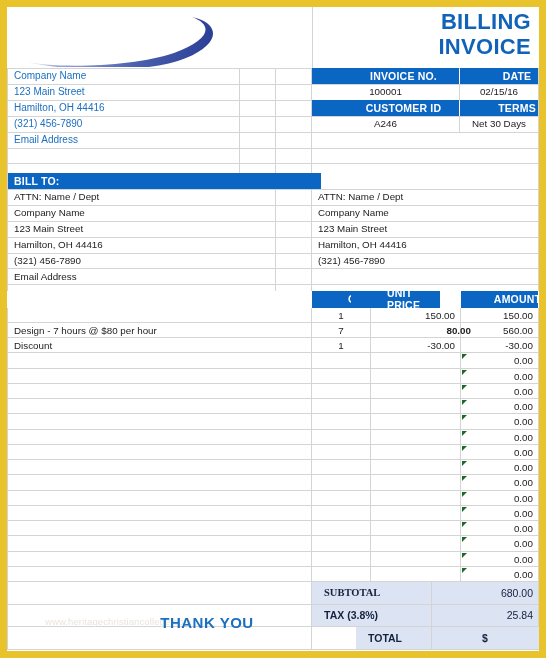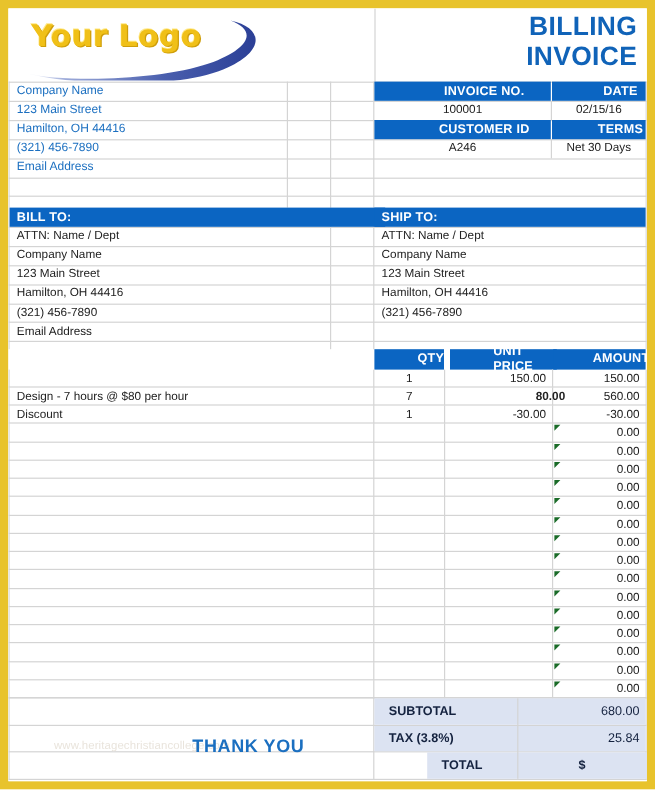--- a/index.html
+++ b/index.html
@@ -94,21 +94,20 @@
           <defs>
             <linearGradient id="sw" x1="0" y1="0" x2="1" y2="0">
               <stop offset="0%" stop-color="#ffffff"></stop>
               <stop offset="18%" stop-color="#9aa8d8"></stop>
               <stop offset="60%" stop-color="#4a5fae"></stop>
               <stop offset="100%" stop-color="#2b3f96"></stop>
             </linearGradient>
           </defs>
           <path d="M8,52 C40,60 120,58 160,44 C196,31 200,16 178,8 C206,14 208,34 172,49 C130,66 48,62 8,52 Z" fill="url(#sw)"></path>
         </svg>
-        <div class="logo-text">Your Logo</div>
       </div>
       <div class="hdr-div"></div>
       <div class="title-wrap">
         <div>BILLING</div>
         <div>INVOICE</div>
       </div>
     </div>
 
     <div class="band" style="height:105px;">
 
@@ -166,23 +165,20 @@
       <div class="gl hline abs" style="left:0;top:47.7px;width:532px;"></div>
       <div class="gl hline abs" style="left:0;top:63.6px;width:532px;"></div>
       <div class="gl hline abs" style="left:0;top:79.5px;width:532px;"></div>
       <div class="gl hline abs" style="left:0;top:95.4px;width:532px;"></div>
       <div class="gl hline abs" style="left:0;top:111.3px;width:532px;"></div>
 
       <div class="blue abs" style="left:1px;top:0;width:313px;height:15.9px;">
         <div class="bluecell lbl-l">BILL TO:</div>
       </div>
 
-      <div class="blue abs" style="left:305px;top:0;width:226px;height:15.9px;">
-        <div class="bluecell lbl-l">SHIP TO:</div>
-      </div>
 
       <div class="txt l abs" style="left:1px;top:15.9px;width:267px;height:15.9px;">ATTN: Name / Dept</div>
       <div class="txt l abs" style="left:1px;top:31.8px;width:267px;height:15.9px;">Company Name</div>
       <div class="txt l abs" style="left:1px;top:47.7px;width:267px;height:15.9px;">123 Main Street</div>
       <div class="txt l abs" style="left:1px;top:63.6px;width:267px;height:15.9px;">Hamilton, OH  44416</div>
       <div class="txt l abs" style="left:1px;top:79.5px;width:267px;height:15.9px;">(321) 456-7890</div>
       <div class="txt l abs" style="left:1px;top:95.4px;width:267px;height:15.9px;">Email Address</div>
 
       <div class="txt l abs" style="left:305px;top:15.9px;width:226px;height:15.9px;">ATTN: Name / Dept</div>
       <div class="txt l abs" style="left:305px;top:31.8px;width:226px;height:15.9px;">Company Name</div>
@@ -190,21 +186,21 @@
       <div class="txt l abs" style="left:305px;top:63.6px;width:226px;height:15.9px;">Hamilton, OH  44416</div>
       <div class="txt l abs" style="left:305px;top:79.5px;width:226px;height:15.9px;">(321) 456-7890</div>
       <div class="txt l abs" style="left:305px;top:95.4px;width:226px;height:15.9px;"></div>
     </div>
 
     <div class="band" style="height:290px;">
 
       <div class="blue abs" style="left:305px;top:0;width:58px;height:16.5px;">
         <div class="bluecell lbl-c">QTY</div>
       </div>
-      <div class="blue abs" style="left:368px;top:0;width:89px;height:16.5px;">
+      <div class="blue abs" style="left:344px;top:0;width:89px;height:16.5px;">
         <div class="bluecell lbl-c">UNIT PRICE</div>
       </div>
       <div class="blue abs" style="left:454px;top:0;width:77px;height:16.5px;">
         <div class="bluecell lbl-c">AMOUNT</div>
       </div>
 
       <div id="item-rows">
           <div class="abs" style="left:0;top:16.5px;width:532px;height:15.25px;">
             <div class="gl hline abs" style="left:0;top:14.25px;width:532px;"></div>
             <div class="gl vline abs" style="left:0;top:0;height:15.25px;"></div>
@@ -426,21 +422,21 @@
     <div class="band" style="height:69px;">
       <div class="gl vline abs" style="left:0;top:0;height:69px;"></div>
       <div class="gl vline abs" style="left:304px;top:0;height:69px;"></div>
       <div class="gl vline abs" style="left:531px;top:0;height:69px;"></div>
       <div class="gl hline abs" style="left:0;top:0;width:532px;"></div>
       <div class="gl hline abs" style="left:0;top:22.6px;width:532px;"></div>
       <div class="gl hline abs" style="left:0;top:45.3px;width:532px;"></div>
       <div class="gl hline abs" style="left:0;top:68px;width:532px;"></div>
 
       <div class="tot abs" style="left:305px;top:1px;width:226px;height:21.6px;">
-        <div class="txt l tot-lbl abs" style="left:6px;top:0;height:21.6px;">SUBTOTAL</div>
+        <div class="txt l tot-lbl abs" style="left:6px;top:0;height:21.6px;font-family:Liberation Serif, serif;">SUBTOTAL</div>
         <div class="txt r tot-val abs" style="left:120px;top:0;width:106px;height:21.6px;">680.00</div>
       </div>
       <div class="tot abs" style="left:305px;top:23.6px;width:226px;height:21.6px;">
         <div class="txt l tot-lbl abs" style="left:6px;top:0;height:21.6px;">TAX (3.8%)</div>
         <div class="txt r tot-val abs" style="left:120px;top:0;width:106px;height:21.6px;">25.84</div>
       </div>
       <div class="tot abs" style="left:305px;top:46.3px;width:207px;height:21.6px;margin-left:44px;">
         <div class="txt l tot-lbl abs" style="left:6px;top:0;height:21.6px;">TOTAL</div>
         <div class="txt l tot-lbl abs" style="left:120px;top:0;height:21.6px;">$</div>
         <div class="txt r tot-lbl abs" style="left:150px;top:0;width:76px;height:21.6px;">705.84</div>

